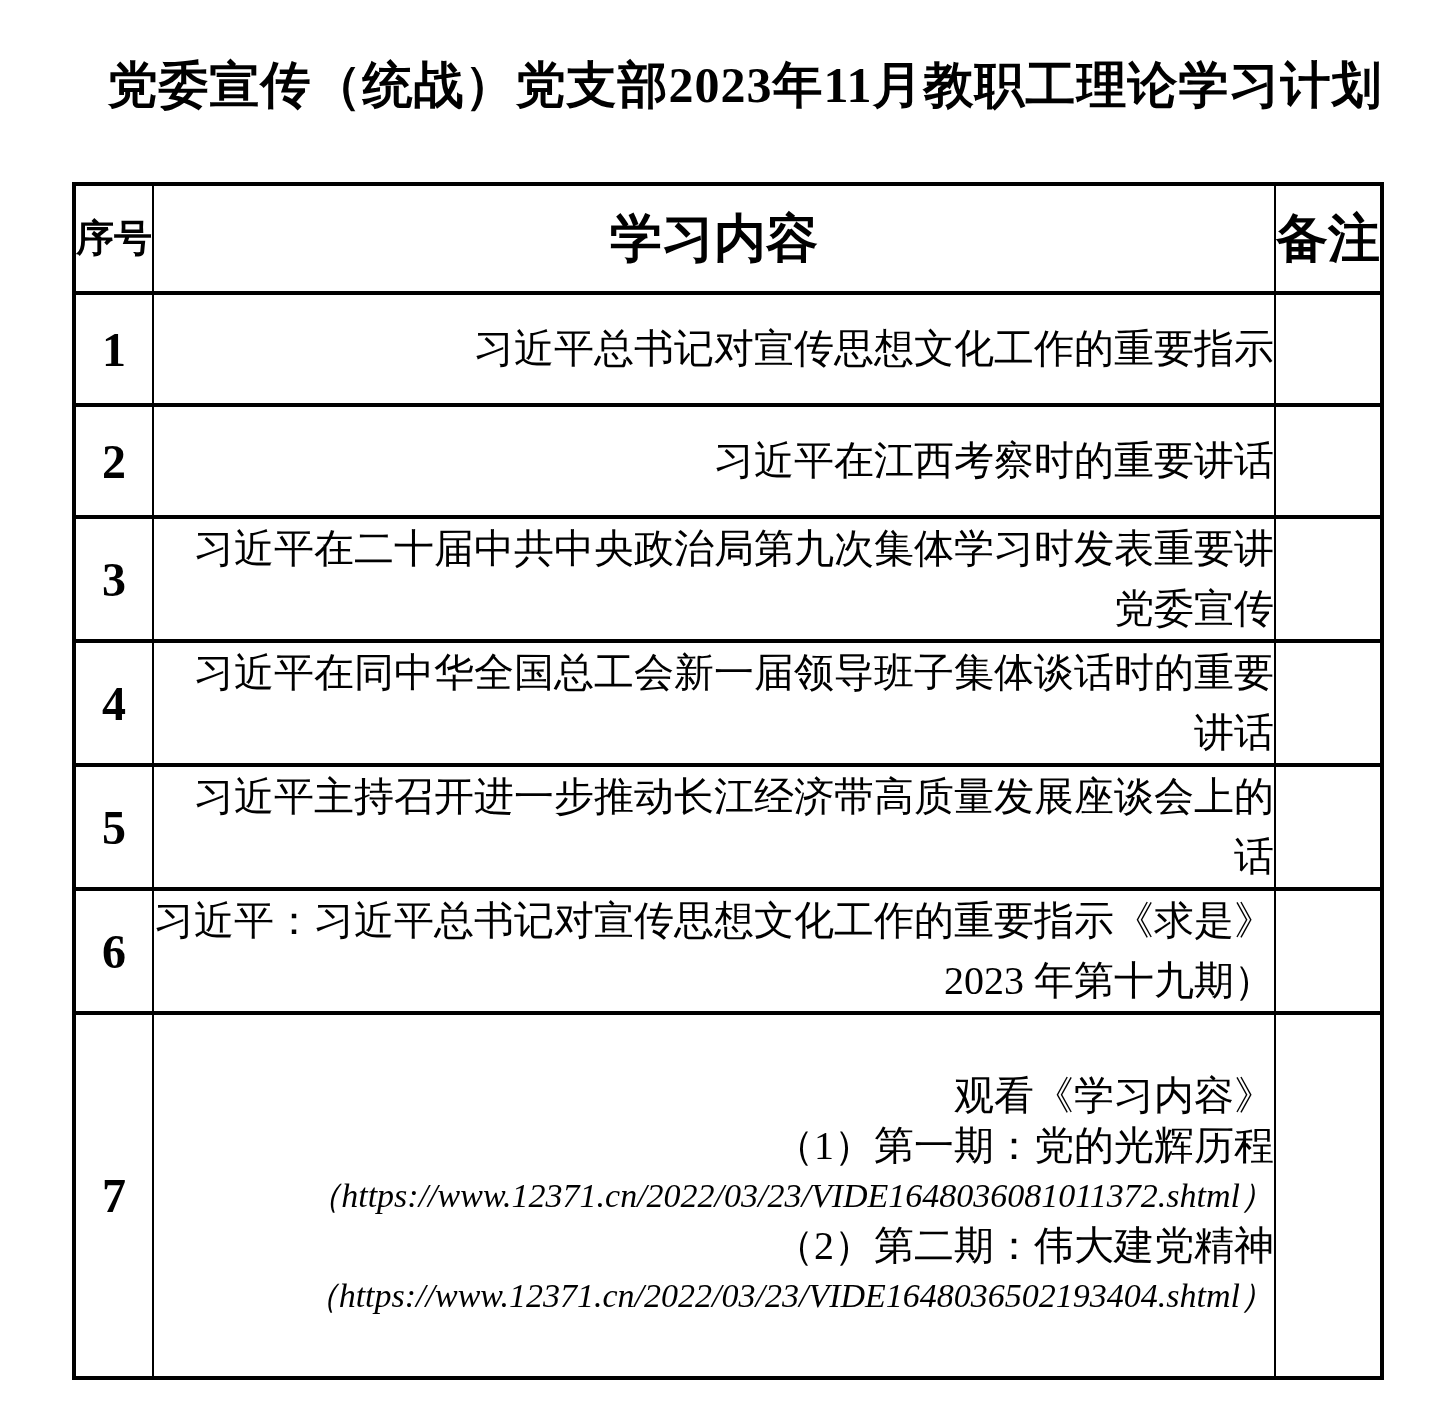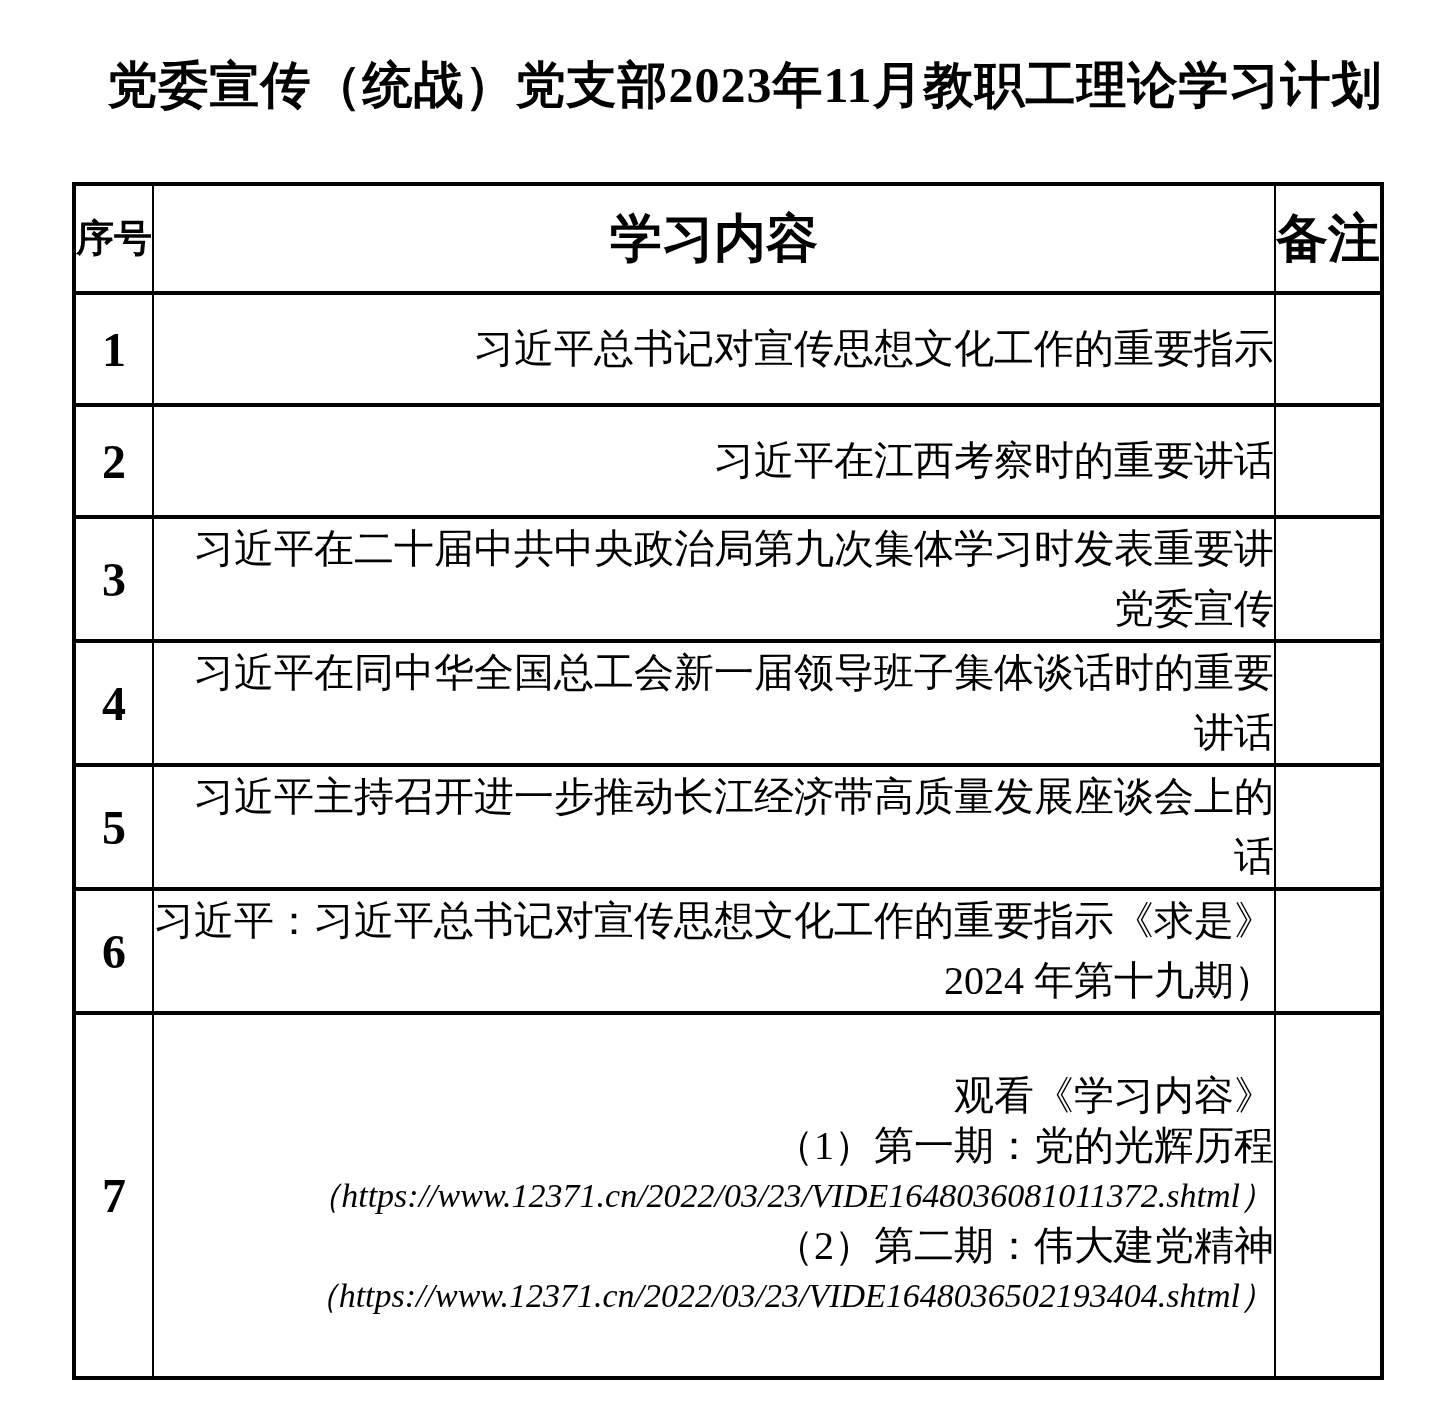--- a/index.html
+++ b/index.html
@@ -148,21 +148,21 @@
         <div class="line">习近平主持召开进一步推动长江经济带高质量发展座谈会上的</div>
         <div class="line">话</div>
       </td>
       <td class="remark"></td>
     </tr>
 
     <tr class="body-row">
       <td class="num">6</td>
       <td class="content">
         <div class="line">习近平：习近平总书记对宣传思想文化工作的重要指示《求是》</div>
-        <div class="line">2024 年第十九期）</div>
+        <div class="line">2023 年第十九期）</div>
       </td>
       <td class="remark"></td>
     </tr>
 
     <tr class="body-row tall">
       <td class="num">7</td>
       <td class="content">
         <div class="line">观看《学习内容》</div>
         <div class="line">（1）第一期：党的光辉历程</div>
         <div class="line url">（https://www.12371.cn/2022/03/23/VIDE1648036081011372.shtml）</div>

